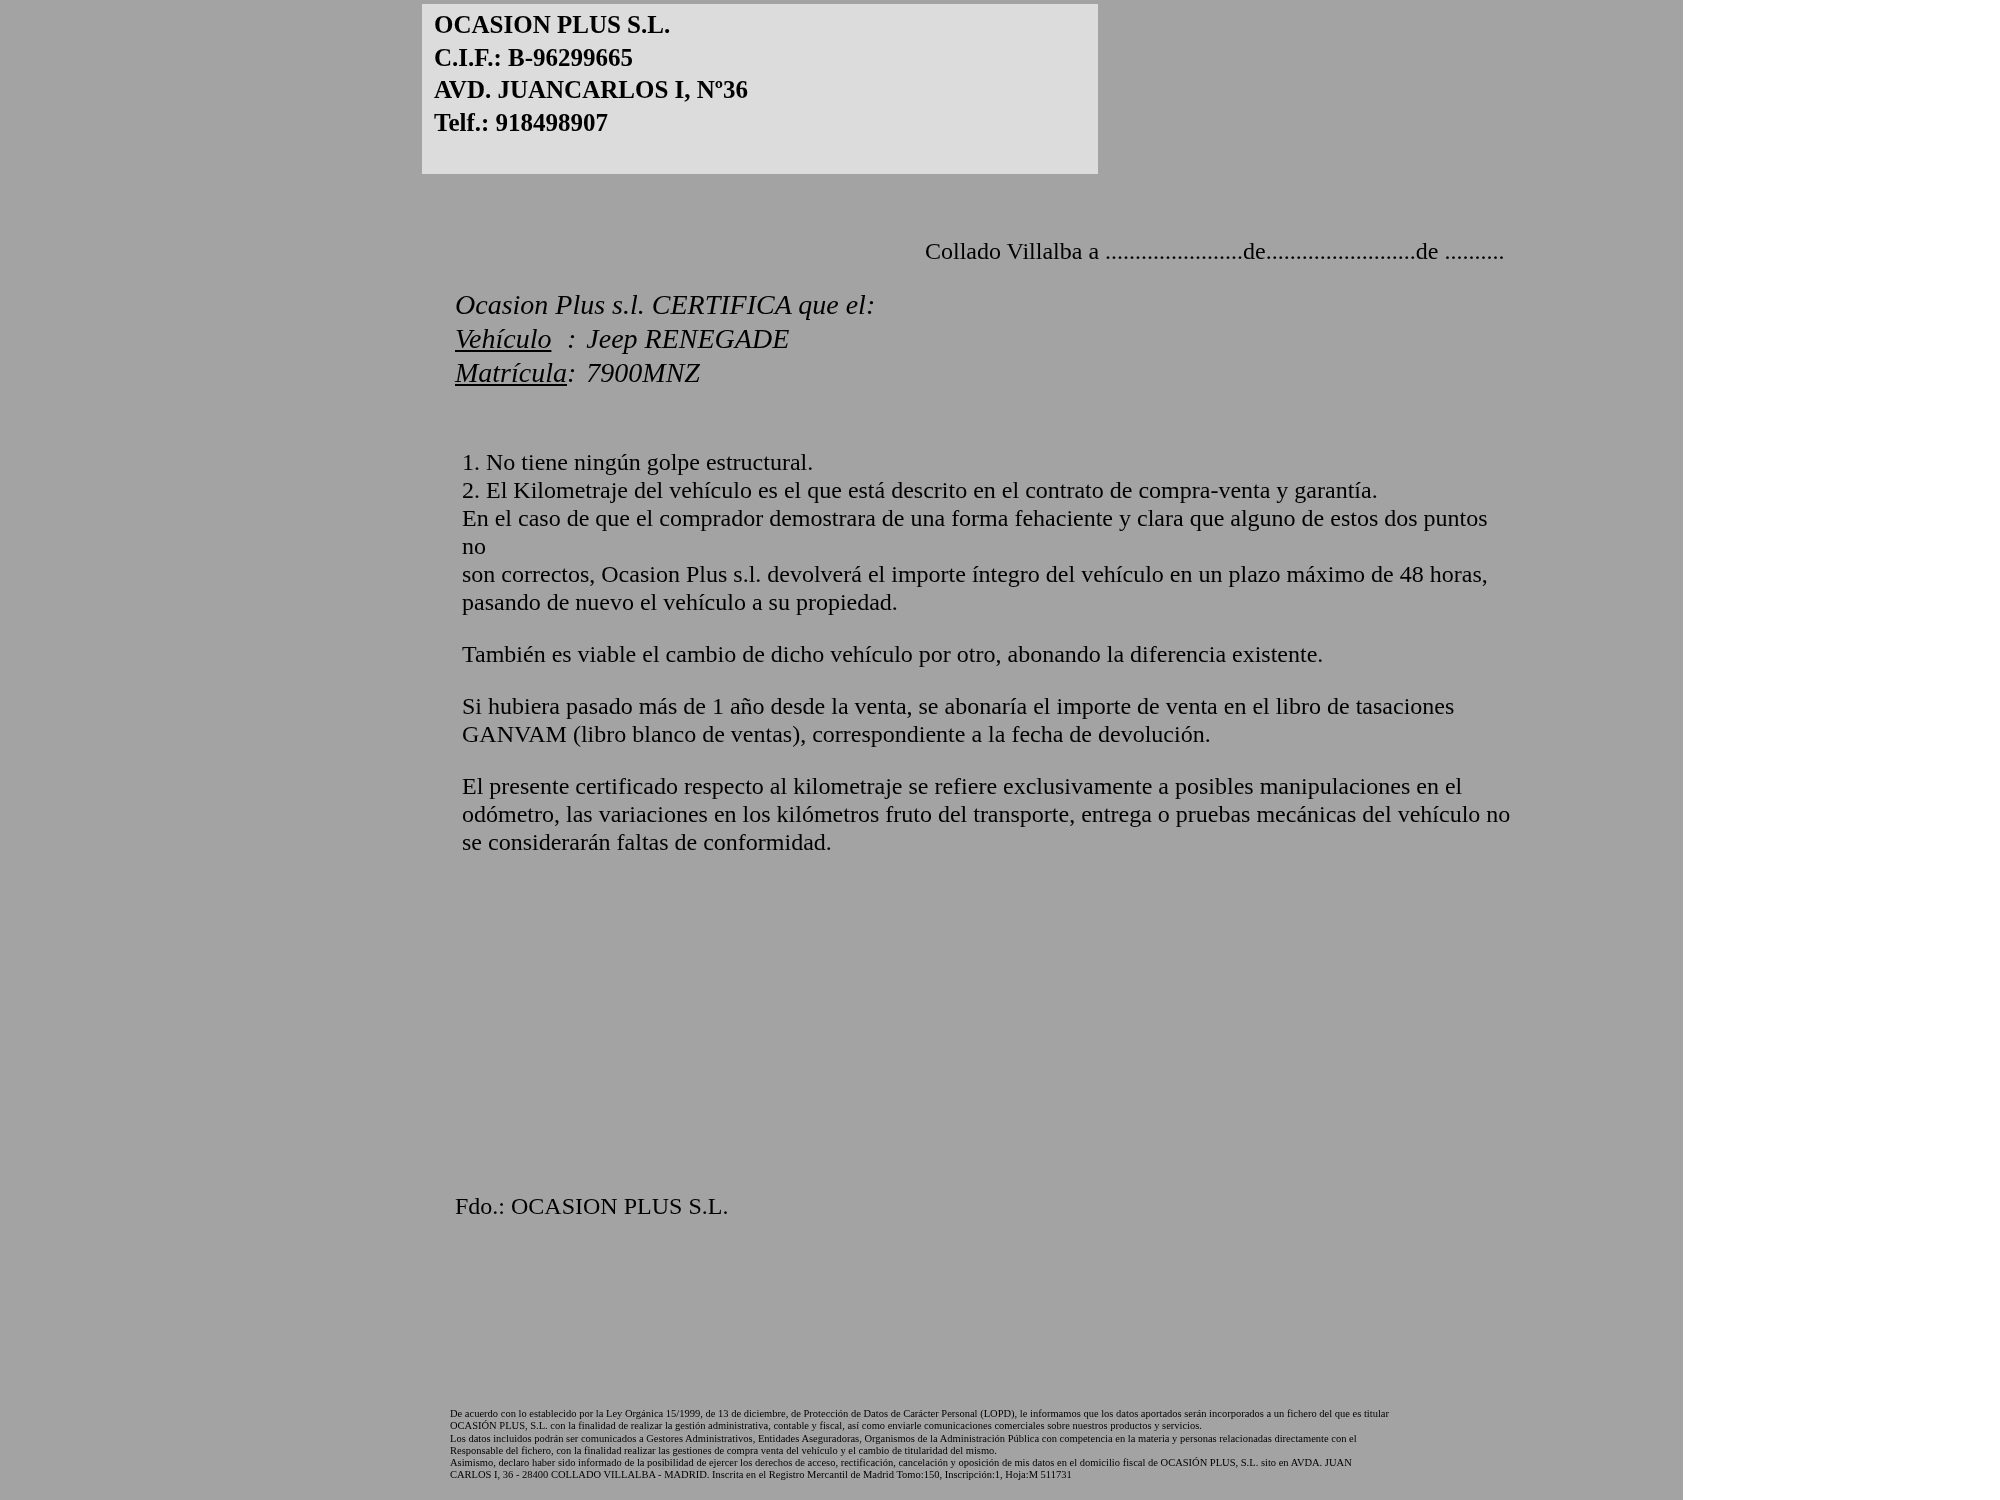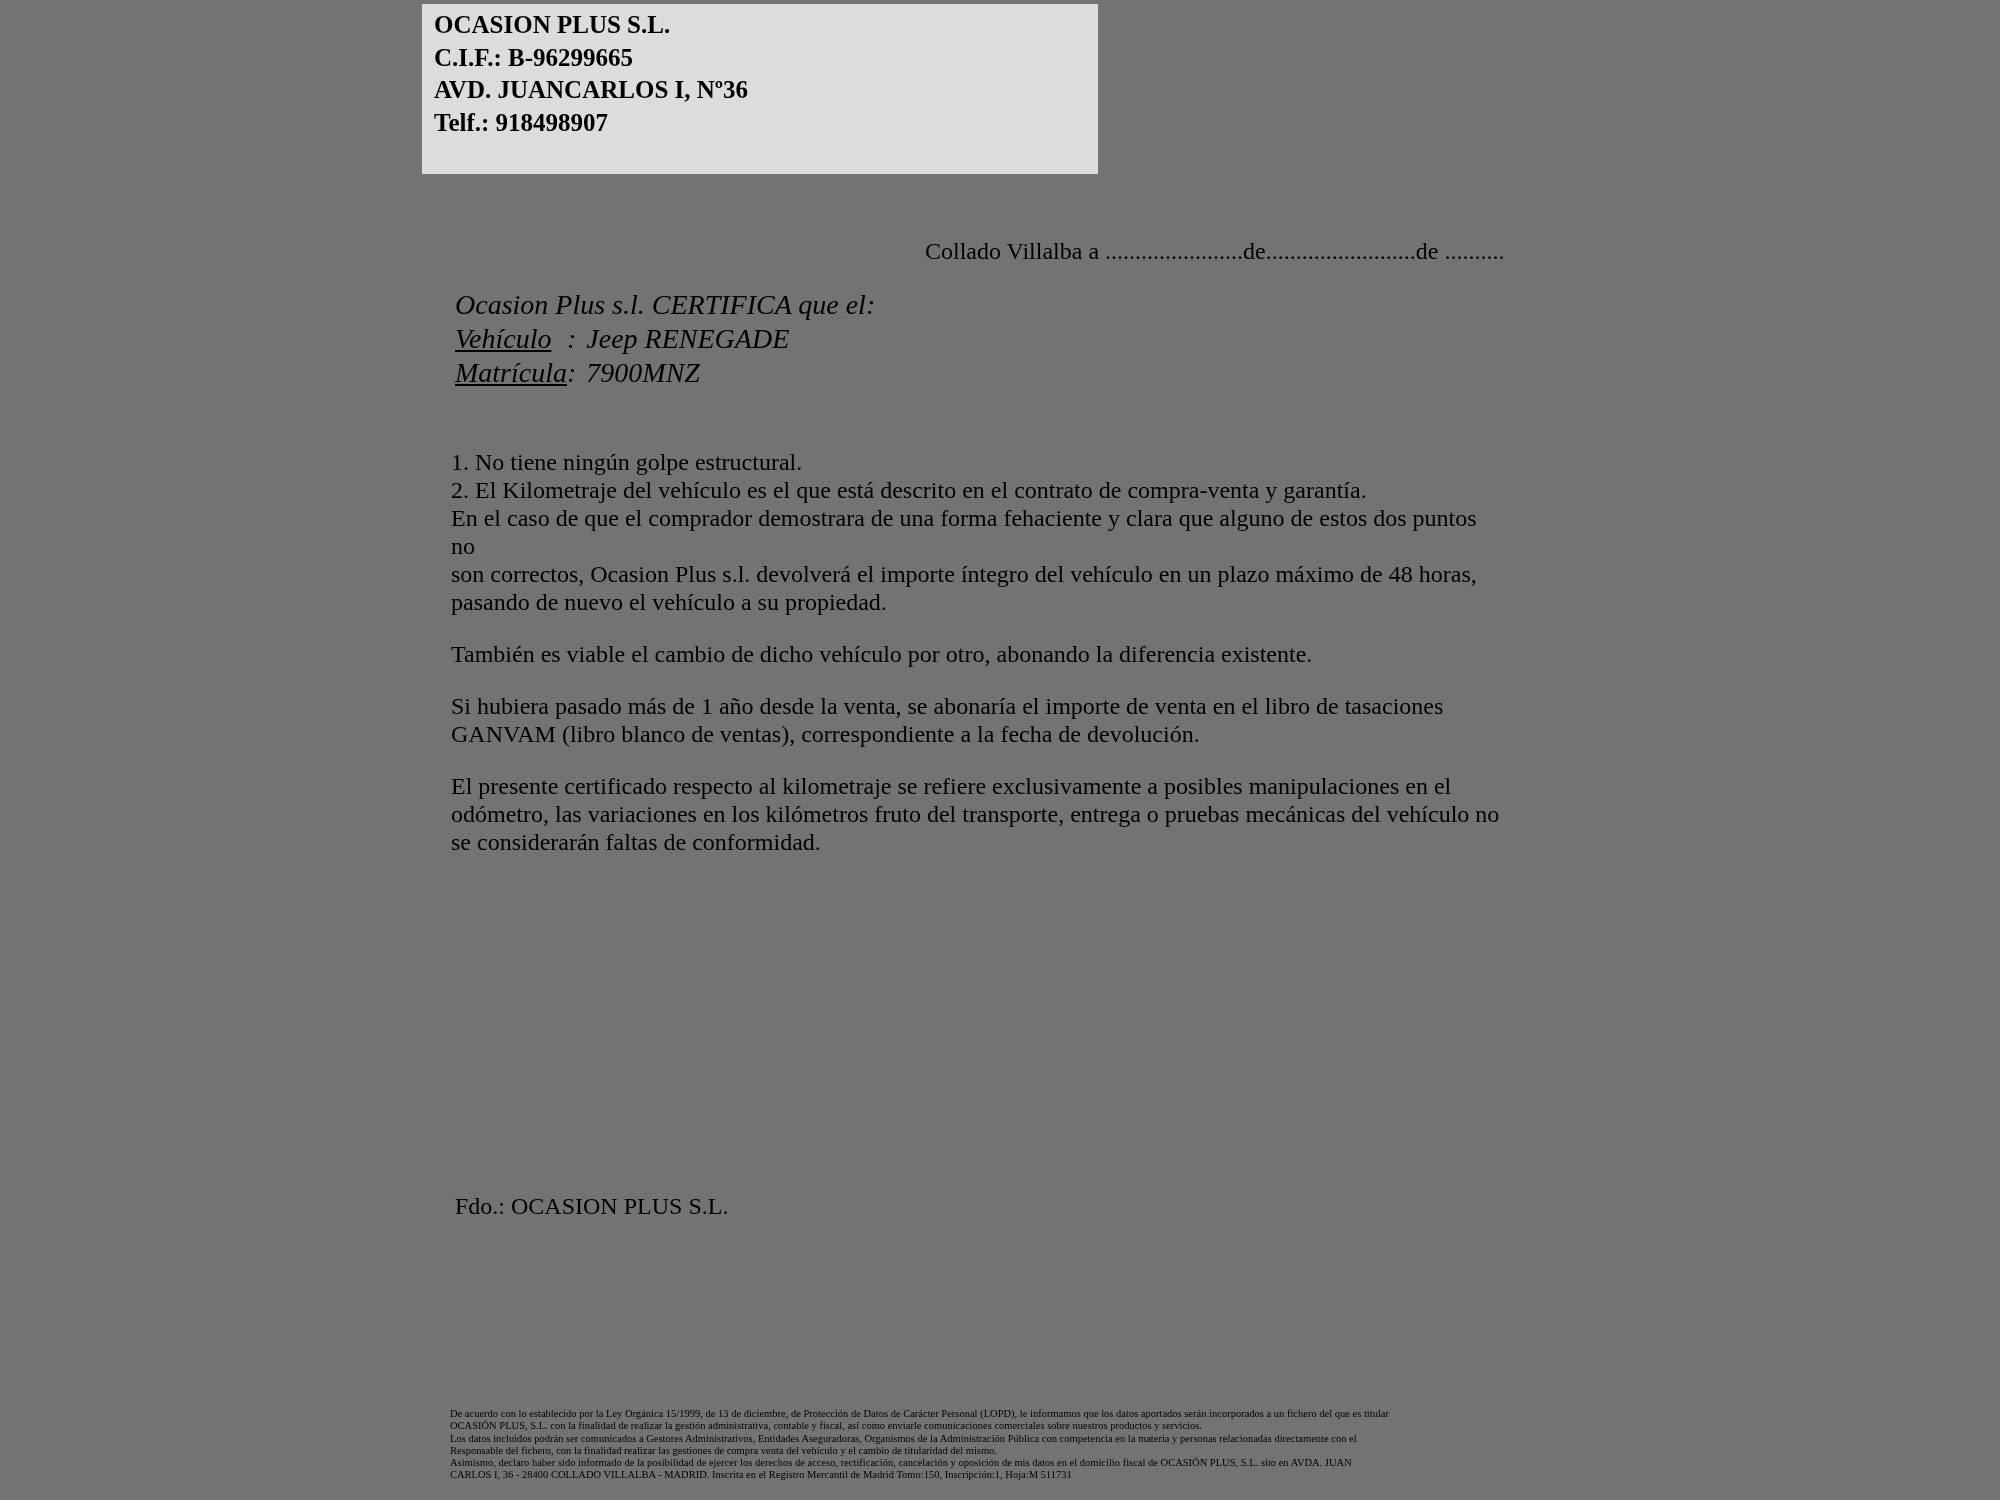--- a/index.html
+++ b/index.html
@@ -1,22 +1,22 @@
 <!DOCTYPE html>
 <html><head>
 <meta charset="utf-8">
 <style>
   * { margin: 0; padding: 0; box-sizing: border-box; }
   html, body { background: #ffffff; }
   body { font-family: "Liberation Serif", serif; color: #000000; }
   .page {
     position: relative;
-    width: 2000px;
+    width: 1683px;
     height: 1500px;
-    background: #737373;
+    background: #a3a3a3;
     overflow: hidden;
   }
   .header-block {
     position: absolute;
     left: 422px;
     top: 4px;
     width: 676px;
     height: 170px;
     background: #dcdcdc;
     padding: 5px 12px;
@@ -40,21 +40,21 @@
     font-style: italic;
   }
   .kv-row .kv-label {
     display: inline-block;
     min-width: 112px;
     text-decoration: underline;
   }
   .kv-row .kv-sep { display: inline-block; margin-right: 10px; }
   .main-content {
     position: absolute;
-    left: 451px;
+    left: 462px;
     top: 448px;
     width: 1052px;
     font-size: 24px;
     line-height: 28px;
   }
   .main-content .point { margin-bottom: 0; }
   .point-1 { margin-bottom: 25px; }
   .point-2 { margin-bottom: 78px; }
   .para { white-space: pre-line; margin-bottom: 24px; }
   .signature {

